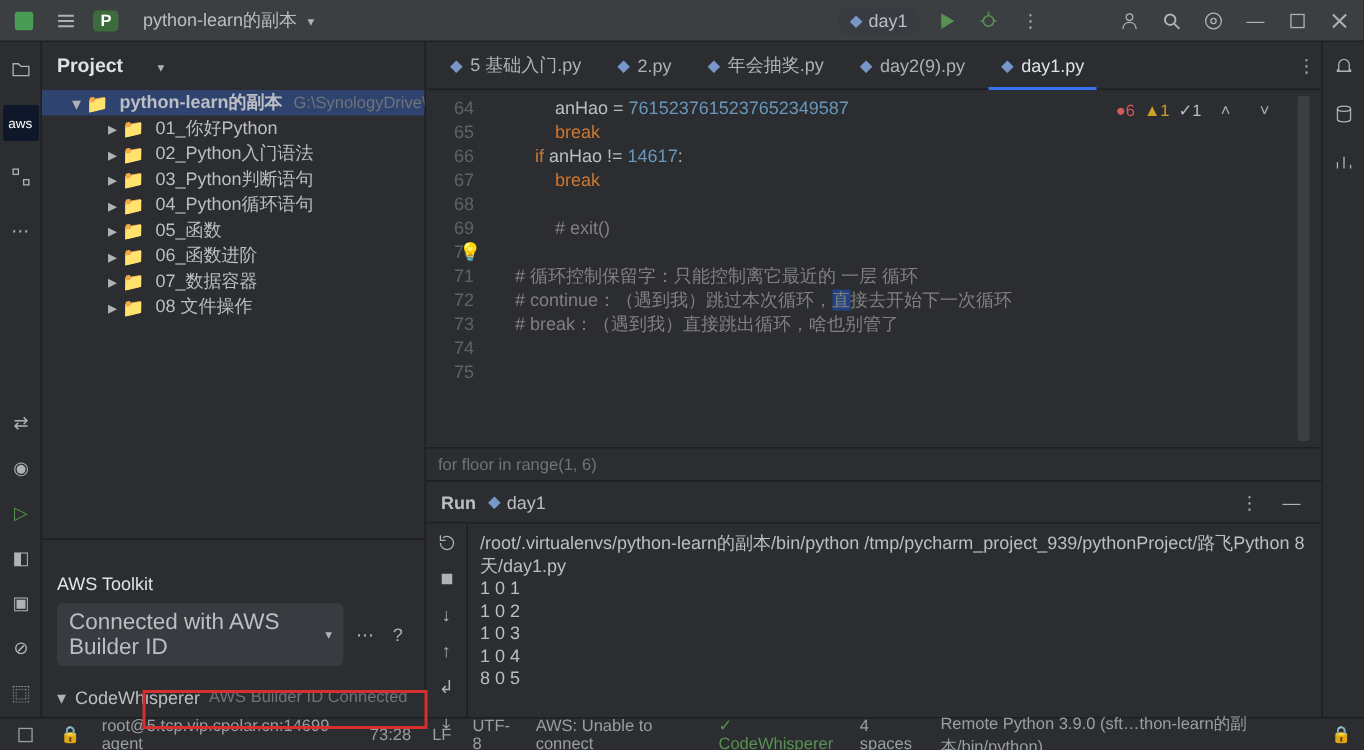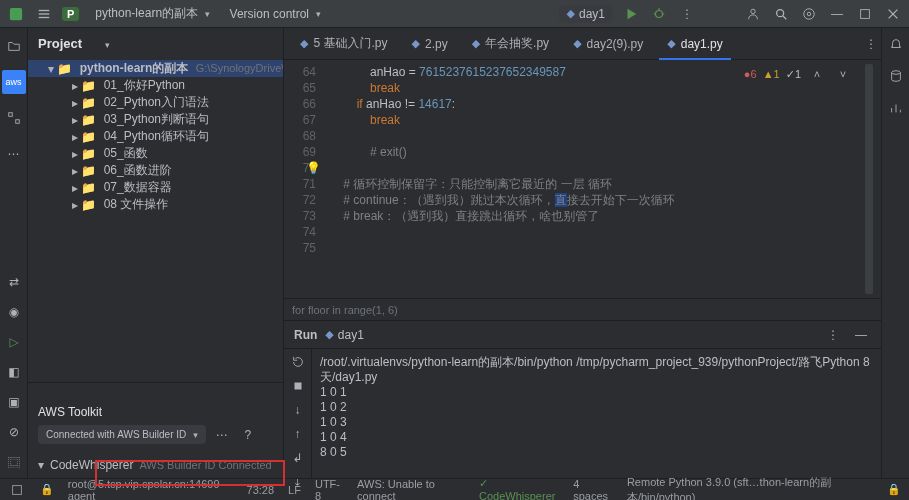--- a/index.html
+++ b/index.html
@@ -17,21 +17,21 @@
 .lrail .ic { width:24px; height:24px; }
 .sidebar { width:256px; background:#2b2d30; border-right:1px solid #1e1f22; display:flex; flex-direction:column; min-height:0;}
 .sb-head { height:30px; display:flex; align-items:center; padding:0 10px; gap:20px; font-size:13px; color:#dfe1e5;}
 .tree { flex:1; padding:2px 0; overflow:hidden; }
 .tree-row { height:17px; display:flex; align-items:center; padding-left:4px; gap:2px; font-size:12px; white-space:nowrap; cursor:pointer;}
 .tree-row.sel { background:#2e436e; }
 .ind1 { padding-left:20px; } .ind2 { padding-left:44px; }
 .fld { color:#afb1b7; }
 .mut { color:#6f737a; font-size:11px; }
 .tool-sec { padding:6px 10px; border-top:1px solid #1e1f22;}
-.conn-btn { background:#393b40; border-radius:4px; padding:4px 8px; font-size:10px; margin:6px 0; display:inline-flex; align-items:center; gap:4px;}
+.conn-btn { background:#393b40; border-radius:4px; padding:4px 8px; font-size:15px; margin:6px 0; display:inline-flex; align-items:center; gap:4px;}
 .tabs2 { display:flex; gap:18px; margin-top:8px; font-size:12px;}
 .tabs2 .act { border-bottom:2px solid #3574f0; padding-bottom:4px; color:#dfe1e5;}
 .editor { flex:1; display:flex; flex-direction:column; min-height:0;}
 .etabs { height:32px; background:#2b2d30; border-bottom:1px solid #1e1f22; display:flex; align-items:center; padding-left:4px;}
 .etab { padding:0 12px; height:32px; display:flex; align-items:center; gap:5px; font-size:12px; color:#afb1b7; cursor:pointer; position:relative;}
 .etab.active { color:#dfe1e5; }
 .etab.active::after { content:''; position:absolute; bottom:0; left:4px; right:4px; height:2px; background:#3574f0;}
 .pyic { color:#7897c9; font-size:11px;}
 .edbody { flex:1; display:flex; position:relative; min-height:0; font-family:Consolas,monospace; font-size:12px; line-height:16px;}
 .gutter { width:40px; text-align:right; padding-right:8px; color:#606366; padding-top:4px; user-select:none;}
@@ -64,21 +64,20 @@
     </span>
   <span class="ic">
       <svg viewBox="0 0 16 16" stroke="#afb1b7" stroke-width="1.5">
         <line x1="2" y1="4" x2="14" y2="4"></line>
         <line x1="2" y1="8" x2="14" y2="8"></line>
         <line x1="2" y1="12" x2="14" y2="12"></line>
       </svg>
     </span>
   <span class="proj-badge">P</span>
   <span class="tb-item chev">python-learn的副本</span>
-  <span class="tb-item chev">Version control</span>
   <div class="spacer"></div>
   <span class="run-cfg">
       <span class="pyic">◆</span>
       <span>day1</span>
     </span>
   <span class="ic grn">
       <svg viewBox="0 0 16 16" fill="#5a9153">
         <path d="M4 2l10 6-10 6z"></path>
       </svg>
     </span>
@@ -125,21 +124,21 @@
 </div>
 
 <div class="main">
 
   <div class="lrail">
     <span class="ic">
         <svg viewBox="0 0 16 16" fill="none" stroke="#afb1b7">
           <path d="M2 4h4l2 2h6v7H2z"></path>
         </svg>
       </span>
-    <span class="ic" style="background:#3b82f6;border-radius:2px;color:#fff;font-size:9px;">aws</span>
+    <span class="ic" style="background:#0f172a;border-radius:2px;color:#fff;font-size:9px;">aws</span>
     <span class="ic">
         <svg viewBox="0 0 16 16" fill="none" stroke="#afb1b7">
           <rect x="2" y="2" width="4" height="4"></rect>
           <rect x="10" y="10" width="4" height="4"></rect>
         </svg>
       </span>
     <span class="ic">⋯</span>
   </div>
 
   <div class="sidebar">

